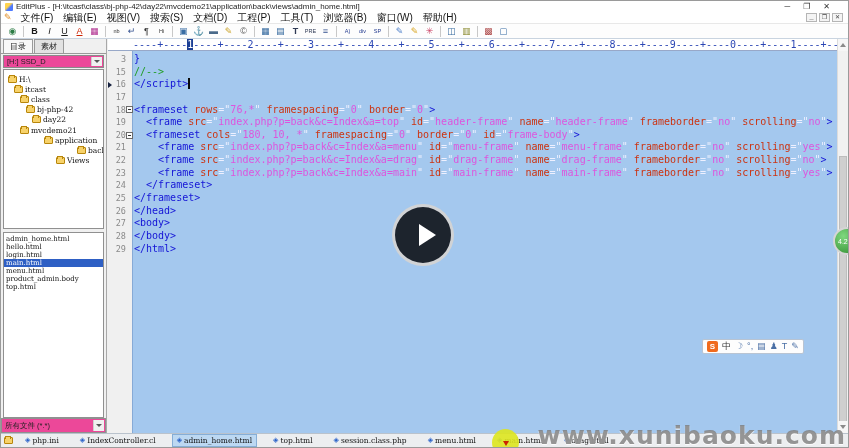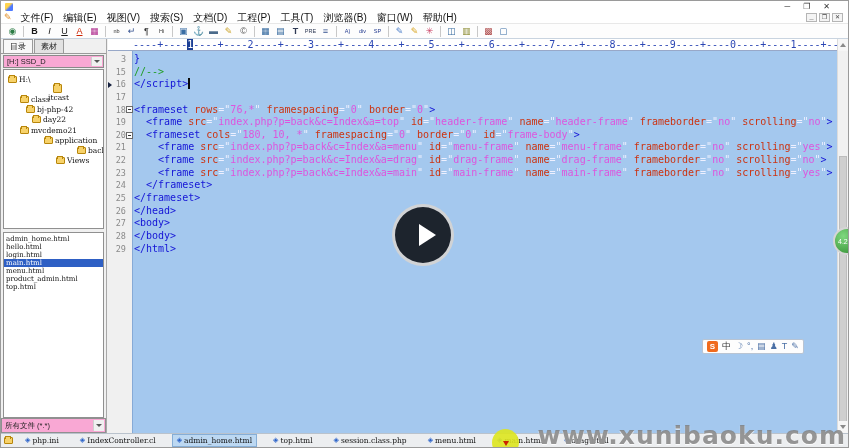--- a/index.html
+++ b/index.html
@@ -37,21 +37,21 @@
   .main { position:absolute; top:38px; left:0; right:0; bottom:14px; background:#f0f0f0; }
 
   
   .sidebar { position:absolute; left:0; top:0; bottom:0; width:106px;
              background:#f0f0f0; border-right:1px solid #a8a8a8; }
   .side-tabs { height:15px; display:flex; align-items:flex-end; padding-left:2px;
                border-bottom:1px solid #9a9a9a; }
   .side-tab { font-size:8px; padding:1px 6px 1px 6px; border:1px solid #9a9a9a; border-bottom:none;
               background:#e2e2e2; margin-right:1px; color:#222; white-space:nowrap; }
   .side-tab.active { background:#f8f8f8; }
-  .combo { position:relative; height:13px; margin:1px 2px 0 2px; background:#f9a8d4;
+  .combo { position:relative; height:13px; margin:1px 2px 0 2px; background:#ec4899;
            border:1px solid #8a8a8a; display:flex; align-items:center;
            font-size:7.5px; color:#222; padding-left:3px; }
   .combo-arrow { position:absolute; right:1px; top:1px; bottom:1px; width:11px; background:#f0f0f0;
                  border-left:1px solid #cfcfcf; display:flex; align-items:center; justify-content:center; }
   .combo-arrow::after { content:""; border-left:3px solid transparent; border-right:3px solid transparent;
                         border-top:3px solid #555; }
   .tree { position:absolute; top:30px; left:2px; right:2px; height:160px; background:#fff;
           border:1px solid #909090; overflow:hidden; padding-top:4px; }
   .tree-item { height:10.2px; display:flex; align-items:center;
                font-family:"DejaVu Serif", serif; font-size:7.5px; color:#111; white-space:nowrap; }
@@ -145,20 +145,21 @@
                    font-size:8px; font-weight:bold; text-align:center; line-height:11px; }
   .ime-icon.cn { color:#333; }
 </style>
 </head>
 <body>
 
 <div id="win">
 
   <div class="titlebar">
     <span class="app-icon"></span>
+    <span class="title-text">EditPlus - [H:\itcast\class\bj-php-42\day22\mvcdemo21\application\back\views\admin_home.html]</span>
     <span class="win-btns">
       <span class="win-btn">─</span>
       <span class="win-btn">❐</span>
       <span class="win-btn">✕</span>
     </span>
   </div>
 
   <div class="menubar">
     <span class="child-doc-icon">✎</span>
     <nav class="menu-items" id="menu-items">
@@ -230,21 +231,21 @@
         </div>
       <div class="combo">
         <span>[H:] SSD_D</span>
         <span class="combo-arrow"></span>
       </div>
       <div class="tree" id="tree">
           <div class="tree-item" style="padding-left: 4px;">
             <span class="folder-icon"></span>
             <span>H:\</span>
           </div>
-          <div class="tree-item" style="padding-left: 10px; flex-direction: column;">
+          <div class="tree-item" style="padding-left: 10px;">
             <span class="folder-icon"></span>
             <span>itcast</span>
           </div>
           <div class="tree-item" style="padding-left: 16px; align-items: center;">
             <span class="folder-icon"></span>
             <span>class</span>
           </div>
           <div class="tree-item" style="padding-left: 22px;">
             <span class="folder-icon"></span>
             <span>bj-php-42</span>
@@ -269,21 +270,21 @@
             <span class="folder-icon"></span>
             <span>Views</span>
           </div>
         </div>
       <div class="filelist" id="filelist">
           <div class="file-item">admin_home.html</div>
           <div class="file-item">hello.html</div>
           <div class="file-item">login.html</div>
           <div class="file-item selected">main.html</div>
           <div class="file-item">menu.html</div>
-          <div class="file-item">product_admin.html</div>
+          <div class="file-item">product_admin.body</div>
           <div class="file-item">top.html</div>
         </div>
       <div class="combo filter-combo">
         <span>所有文件 (*.*)</span>
         <span class="combo-arrow"></span>
       </div>
     </div>
 
     <div class="editor">
       <div class="ruler" id="ruler"><span>-</span><span>-</span><span>-</span><span>-</span><span>+</span><span>-</span><span>-</span><span>-</span><span>-</span><span class="ruler-hl">1</span><span>-</span><span>-</span><span>-</span><span>-</span><span>+</span><span>-</span><span>-</span><span>-</span><span>-</span><span>2</span><span>-</span><span>-</span><span>-</span><span>-</span><span>+</span><span>-</span><span>-</span><span>-</span><span>-</span><span>3</span><span>-</span><span>-</span><span>-</span><span>-</span><span>+</span><span>-</span><span>-</span><span>-</span><span>-</span><span>4</span><span>-</span><span>-</span><span>-</span><span>-</span><span>+</span><span>-</span><span>-</span><span>-</span><span>-</span><span>5</span><span>-</span><span>-</span><span>-</span><span>-</span><span>+</span><span>-</span><span>-</span><span>-</span><span>-</span><span>6</span><span>-</span><span>-</span><span>-</span><span>-</span><span>+</span><span>-</span><span>-</span><span>-</span><span>-</span><span>7</span><span>-</span><span>-</span><span>-</span><span>-</span><span>+</span><span>-</span><span>-</span><span>-</span><span>-</span><span>8</span><span>-</span><span>-</span><span>-</span><span>-</span><span>+</span><span>-</span><span>-</span><span>-</span><span>-</span><span>9</span><span>-</span><span>-</span><span>-</span><span>-</span><span>+</span><span>-</span><span>-</span><span>-</span><span>-</span><span>0</span><span>-</span><span>-</span><span>-</span><span>-</span><span>+</span><span>-</span><span>-</span><span>-</span><span>-</span><span>1</span><span>-</span><span>-</span><span>-</span><span>-</span><span>+</span><span>-</span><span>-</span></div>

